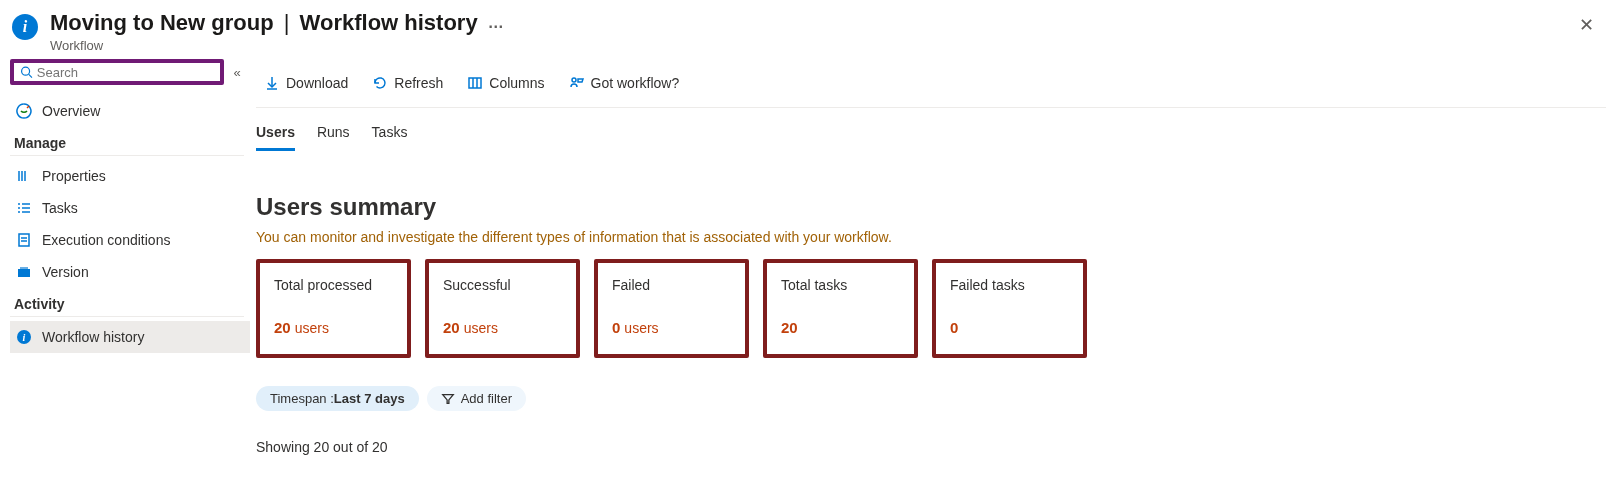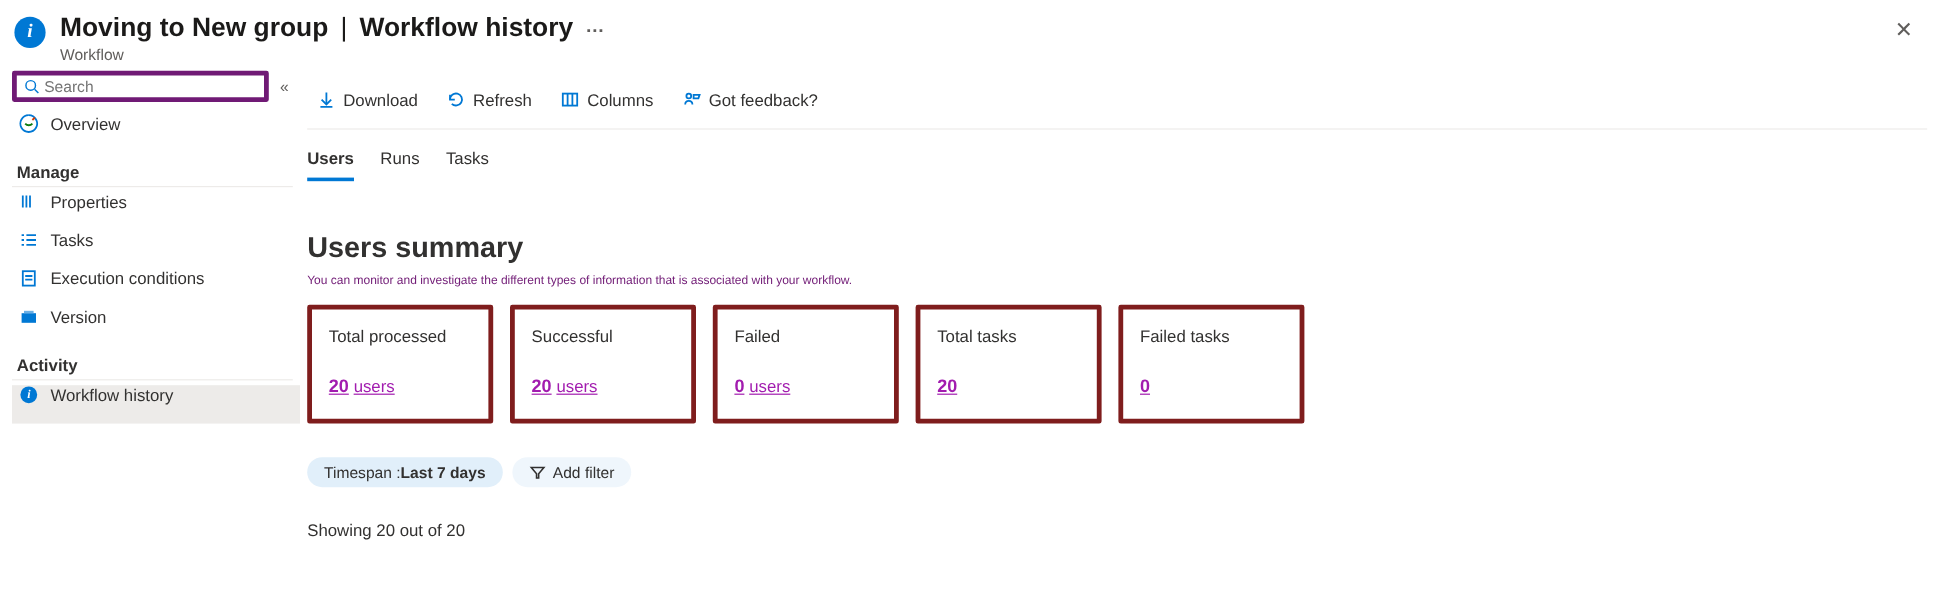--- a/index.html
+++ b/index.html
@@ -16,40 +16,40 @@
     .header-close { font-size: 18px; color:#605e5c; cursor:pointer; padding:4px 8px; align-self:flex-start;}
     
     .body { display:flex; }
     
     .sidebar { width: 250px; padding: 0 0 0 10px;}
     .search-row { display:flex; align-items:center; margin-bottom:10px;}
     .search-box { flex:1; display:flex; align-items:center; border:4px solid #701a75; border-radius:2px; height:26px; padding:0 6px;}
     .search-box input { border:none; outline:none; width:100%; font-size:13px; color:#323130; background:transparent;}
     .search-icon { width:14px; height:14px; margin-right:4px; stroke:#0078d4; fill:none; stroke-width:1.5;}
     .collapse-btn { width:26px; text-align:center; color:#605e5c; cursor:pointer; font-size:13px;}
-    .side-item { display:flex; align-items:flex-start; height:32px; padding:0 6px; cursor:pointer; font-size:14px; color:#323130; border-radius:0;}
+    .side-item { display:flex; align-items:center; height:32px; padding:0 6px; cursor:pointer; font-size:14px; color:#323130; border-radius:0;}
     .side-item .icon { width:16px; height:16px; margin-right:10px; display:flex; align-items:center; justify-content:center;}
     .side-item.selected { background:#edebe9; font-weight:400;}
     .side-section { font-size:14px; font-weight:600; color:#323130; padding:8px 6px 2px 4px;}
     .side-divider { border-bottom:1px solid #edebe9; margin:2px 6px 4px 0;}
     
     .main { flex:1; padding: 0 12px 0 6px;}
     .toolbar { display:flex; align-items:center; height:48px; }
     .tool-btn { display:flex; align-items:center; height:32px; padding:0 8px; margin-right:8px; color:#323130; cursor:pointer; font-size:14px;}
     .tool-btn .icon { width:16px; height:16px; margin-right:6px; fill:none; stroke:#0078d4; stroke-width:1.5;}
     hr.toolbar-sep { border:none; border-top:1px solid #edebe9; margin:0;}
     .tabs { display:flex; gap:22px; padding:10px 0 0 0;}
     .tab { font-size:14px; padding:6px 0 8px 0; cursor:pointer; color:#323130;}
     .tab.active { font-weight:600; border-bottom:3px solid #0078d4;}
     .section-title { font-size:24px; font-weight:600; margin-top:42px;}
-    .section-desc  { font-size:10px; color:#701a75; margin-top:8px;}
+    .section-desc  { font-size:14px; color:#a16207; margin-top:8px;}
     .cards { display:flex; gap:14px; margin-top:14px;}
     .card { border:4px solid #7f1d1d; border-radius:2px; width:155px; padding:14px 14px 18px 14px;}
     .card-title { font-size:14px; color:#323130;}
-    .card-value { margin-top:26px; font-size:14px; color:#a21caf;text-decoration:underline;}
+    .card-value { margin-top:26px; font-size:14px; color:#c2410c;}
     .card-value b { font-size:15px; font-weight:700; margin-right:4px;}
     .pills { display:flex; gap:8px; margin-top:28px;}
     .pill { background:#e1effa; border-radius:14px; padding:5px 14px; font-size:13px; display:flex; align-items:center; cursor:pointer;}
     .pill.light { background:#eff6fc;}
     .pill .icon { width:14px; height:14px; margin-right:6px; fill:none; stroke:#323130; stroke-width:1.5;}
     .showing { font-size:14px; color:#323130; margin-top:28px;}
   </style>
 </head>
 <body>
 
@@ -174,21 +174,21 @@
               <line x1="10" y1="3" x2="10" y2="13"></line>
             </svg>
           <span>Columns</span>
         </div>
         <div class="tool-btn">
           <svg class="icon" viewBox="0 0 16 16">
               <circle cx="5" cy="5" r="2"></circle>
               <path d="M2 12c0-2 1.5-3 3-3s3 1 3 3"></path>
               <path d="M9 4h5l-1 3h-4z"></path>
             </svg>
-          <span>Got feedback?</span>
+          <span>Got workflow?</span>
         </div>
       </div>
       <hr class="toolbar-sep">
 
       <div class="tabs">
         <div class="tab active">Users</div>
         <div class="tab">Runs</div>
         <div class="tab">Tasks</div>
       </div>
 

